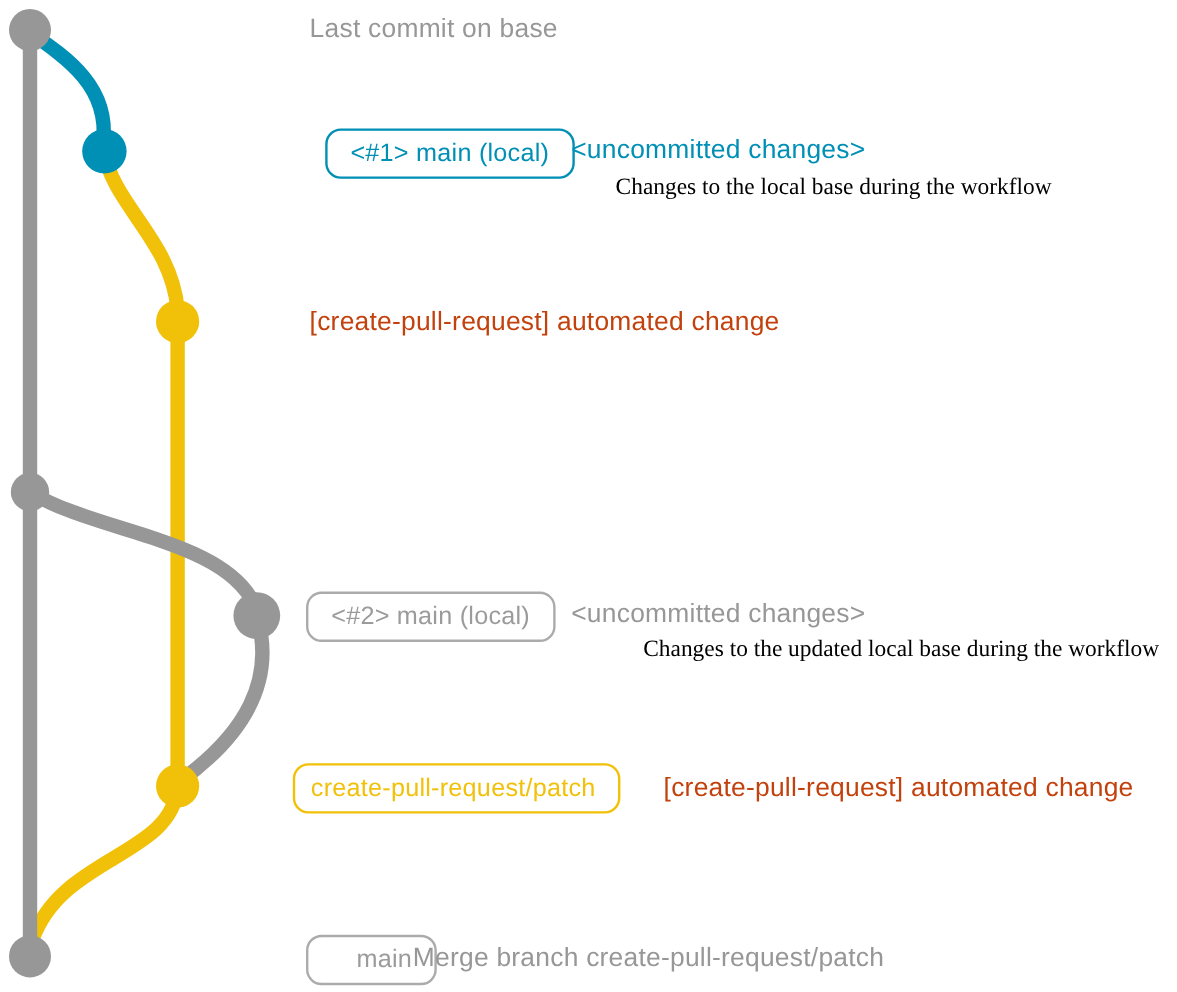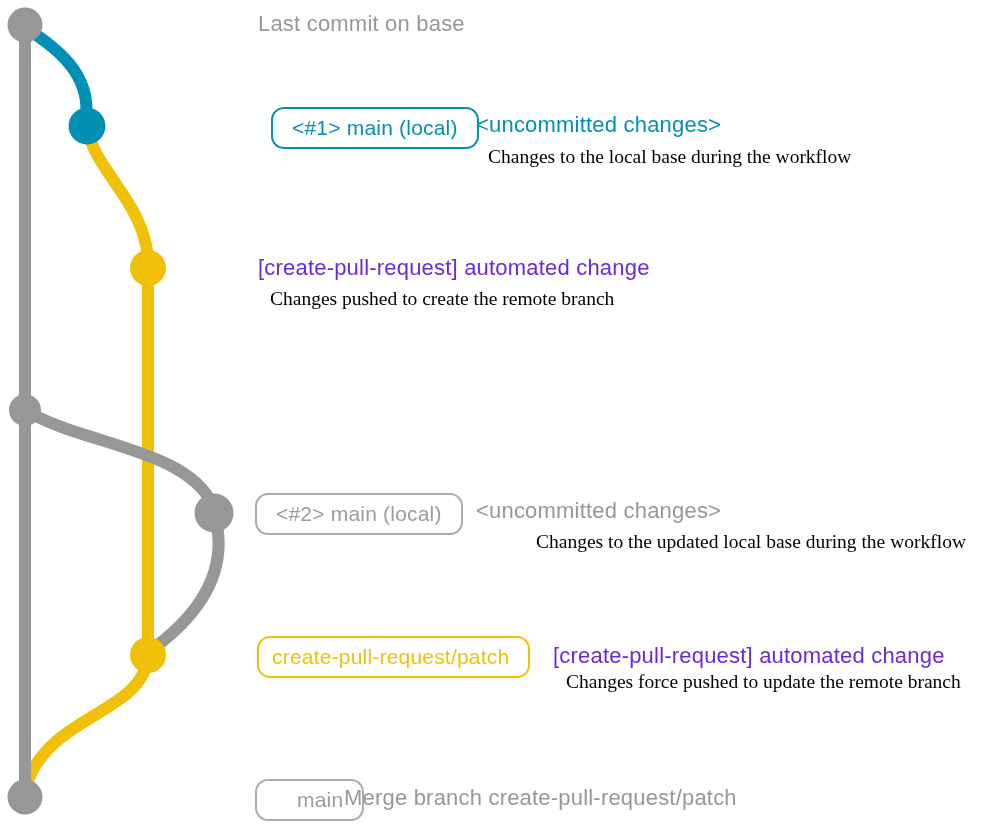--- a/index.html
+++ b/index.html
@@ -23,21 +23,21 @@
   
   .msg {
     position: absolute;
     font-size: 22px;
     line-height: 1.1;
     white-space: nowrap;
     letter-spacing: 0.2px;
   }
   .msg.gray   { color: #979797; }
   .msg.blue   { color: #008fb5; }
-  .msg.yellow { color: #6d28d9; }
+  .msg.yellow { color: #c2410c; }
   .annotation {
     position: absolute;
     font-family: "Liberation Serif", serif;
     font-size: 19.5px;
     line-height: 1.1;
     color: #000000;
     white-space: nowrap;
   }
   .branch-tag {
     position: absolute;
@@ -52,28 +52,28 @@
     letter-spacing: 0.2px;
   }
   .branch-tag.blue   { color: #008fb5; border-color: #008fb5; }
   .branch-tag.gray   { color: #9b9b9b; border-color: #ababab; }
   .branch-tag.yellow { color: #f1c109; border-color: #f1c109; }
 
   
   .pos-last-commit   { left: 258px; top: 12px;  }
   .pos-box-local1    { left: 255px; top: 107px; margin-left: 16px; }
   .pos-uncommitted1  { left: 476px; top: 113px; }
-  .pos-ann1          { left: 488px; top: 146px; }
+  .pos-ann1          { left: 513px; top: 146px; }
   .pos-automated1    { left: 258px; top: 256px; }
   .pos-ann2          { left: 270px; top: 288px; }
   .pos-new-commit    { left: 258px; top: 398px; }
   .pos-box-local2    { left: 255px; top: 493px; text-align: right; }
   .pos-uncommitted2  { left: 476px; top: 499px; }
   .pos-ann3          { left: 488px; top: 531px; margin-left: 48px; }
-  .pos-box-patch     { left: 257px; top: 636px; padding-left: 13px; }
+  .pos-box-patch     { left: 244px; top: 636px; padding-left: 13px; }
   .pos-automated2    { left: 553px; top: 644px; }
   .pos-ann4          { left: 566px; top: 671px; }
   .pos-box-main      { left: 255px; top: 779px; padding-left: 40px; }
   .pos-merge         { left: 344px; top: 786px; }
 
   
   .stroke-gray   { stroke: #979797; }
   .stroke-blue   { stroke: #008fb5; }
   .stroke-yellow { stroke: #f1c109; }
   .fill-gray     { fill: #979797; }
@@ -107,27 +107,25 @@
     <circle class="fill-gray" cx="25" cy="797" r="17.5"></circle>
   </svg>
 
   <div class="msg gray pos-last-commit">Last commit on base</div>
 
   <div class="branch-tag blue pos-box-local1">&lt;#1&gt; main (local)</div>
   <div class="msg blue pos-uncommitted1">&lt;uncommitted changes&gt;</div>
   <div class="annotation pos-ann1">Changes to the local base during the workflow</div>
 
   <div class="msg yellow pos-automated1">[create-pull-request] automated change</div>
-  <div class="annotation pos-ann2">Changes pushed to create the remote branch</div>
 
 
   <div class="branch-tag gray pos-box-local2">&lt;#2&gt; main (local)</div>
   <div class="msg gray pos-uncommitted2">&lt;uncommitted changes&gt;</div>
   <div class="annotation pos-ann3">Changes to the updated local base during the workflow</div>
 
   <div class="branch-tag yellow pos-box-patch">create-pull-request/patch</div>
   <div class="msg yellow pos-automated2">[create-pull-request] automated change</div>
-  <div class="annotation pos-ann4">Changes force pushed to update the remote branch</div>
 
   <div class="branch-tag gray pos-box-main">main</div>
   <div class="msg gray pos-merge">Merge branch create-pull-request/patch</div>
 
 </div>
 
 </body></html>

